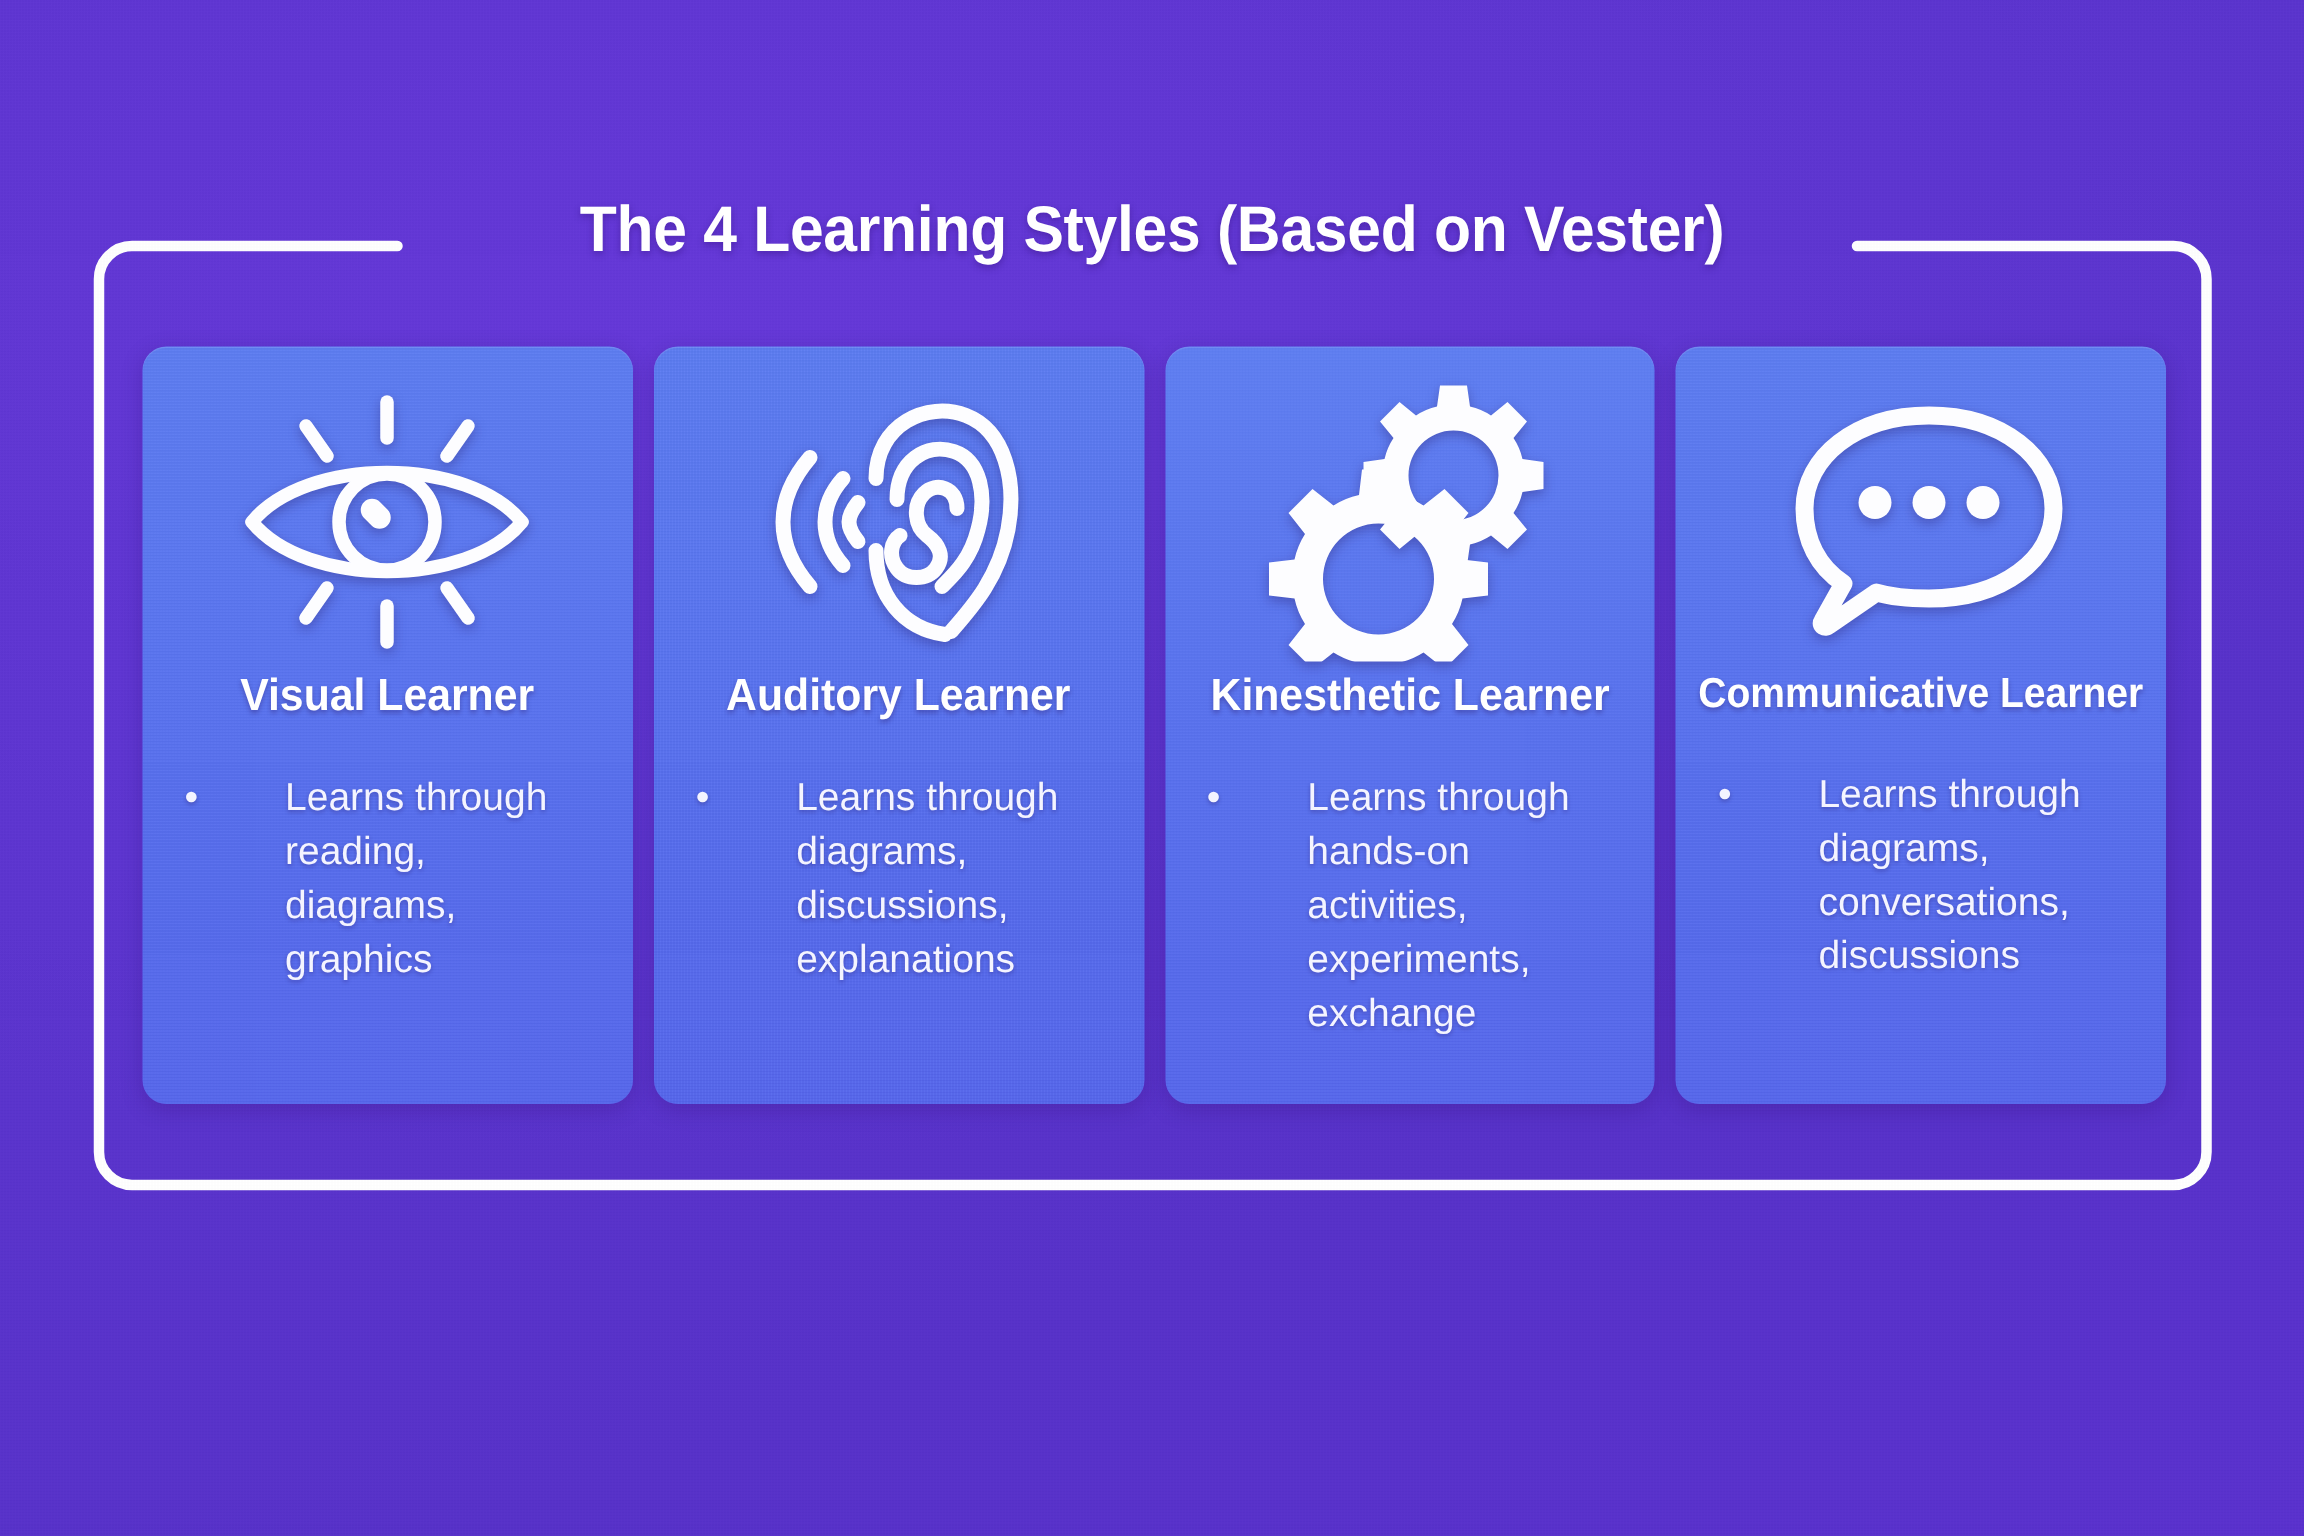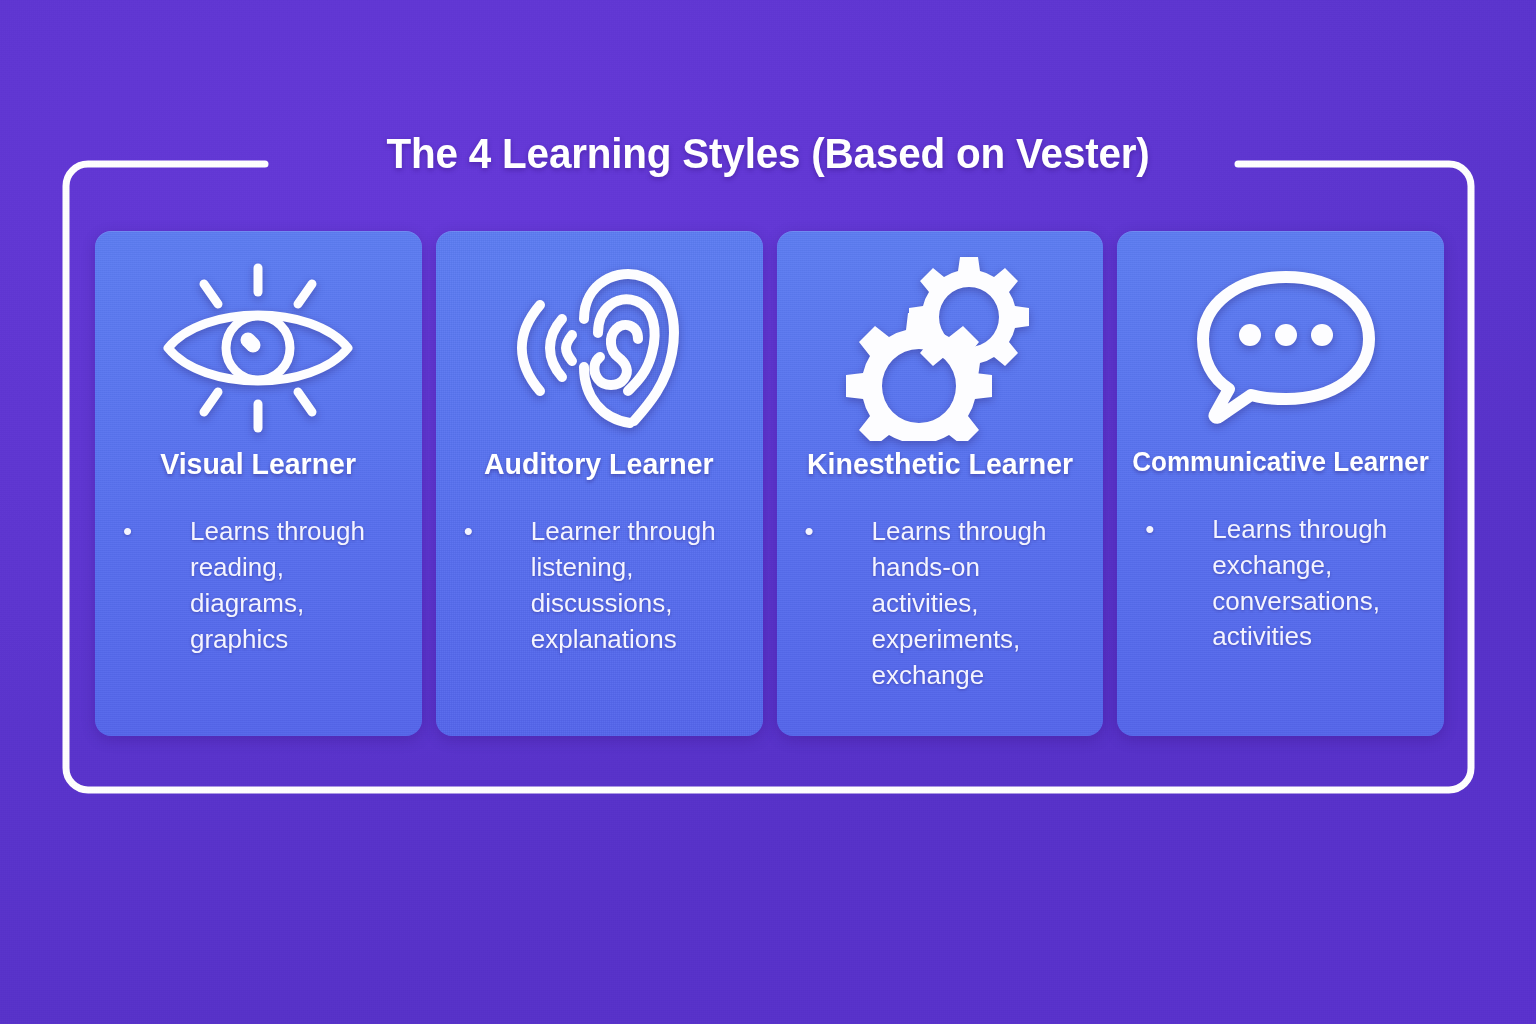--- a/index.html
+++ b/index.html
@@ -196,21 +196,21 @@
 
         <path d="M 56 64 C 40 82, 40 104, 56 122"></path>
         <path d="M 34 50 C 10 78, 10 108, 34 136"></path>
         <path d="M 66 80 C 58 90, 58 96, 66 106"></path>
       </svg>
     </div>
     <div class="card-title">Auditory Learner</div>
     <div class="bullets">
       <div class="bullet">
         <span class="dot">•</span>
-        <span class="btxt">Learner through listening, discussions, explanations</span>
+        <span class="btxt">Learns through diagrams, discussions, explanations</span>
       </div>
     </div>
   </div>
 
   <div class="card">
     <div class="icon-box">
       <svg width="190" height="186" viewBox="0 0 190 186" fill="#fdfdff">
 
         <g transform="translate(124,56)">
           <path fill-rule="evenodd" d="
@@ -260,18 +260,18 @@
 
         <circle cx="67" cy="70" r="11" fill="#fdfdff" stroke="none"></circle>
         <circle cx="103" cy="70" r="11" fill="#fdfdff" stroke="none"></circle>
         <circle cx="139" cy="70" r="11" fill="#fdfdff" stroke="none"></circle>
       </svg>
     </div>
     <div class="card-title">Communicative Learner</div>
     <div class="bullets">
       <div class="bullet">
         <span class="dot">•</span>
-        <span class="btxt">Learns through exchange, conversations, activities</span>
+        <span class="btxt">Learns through diagrams, conversations, discussions</span>
       </div>
     </div>
   </div>
 
 </div>
 
 </body></html>

